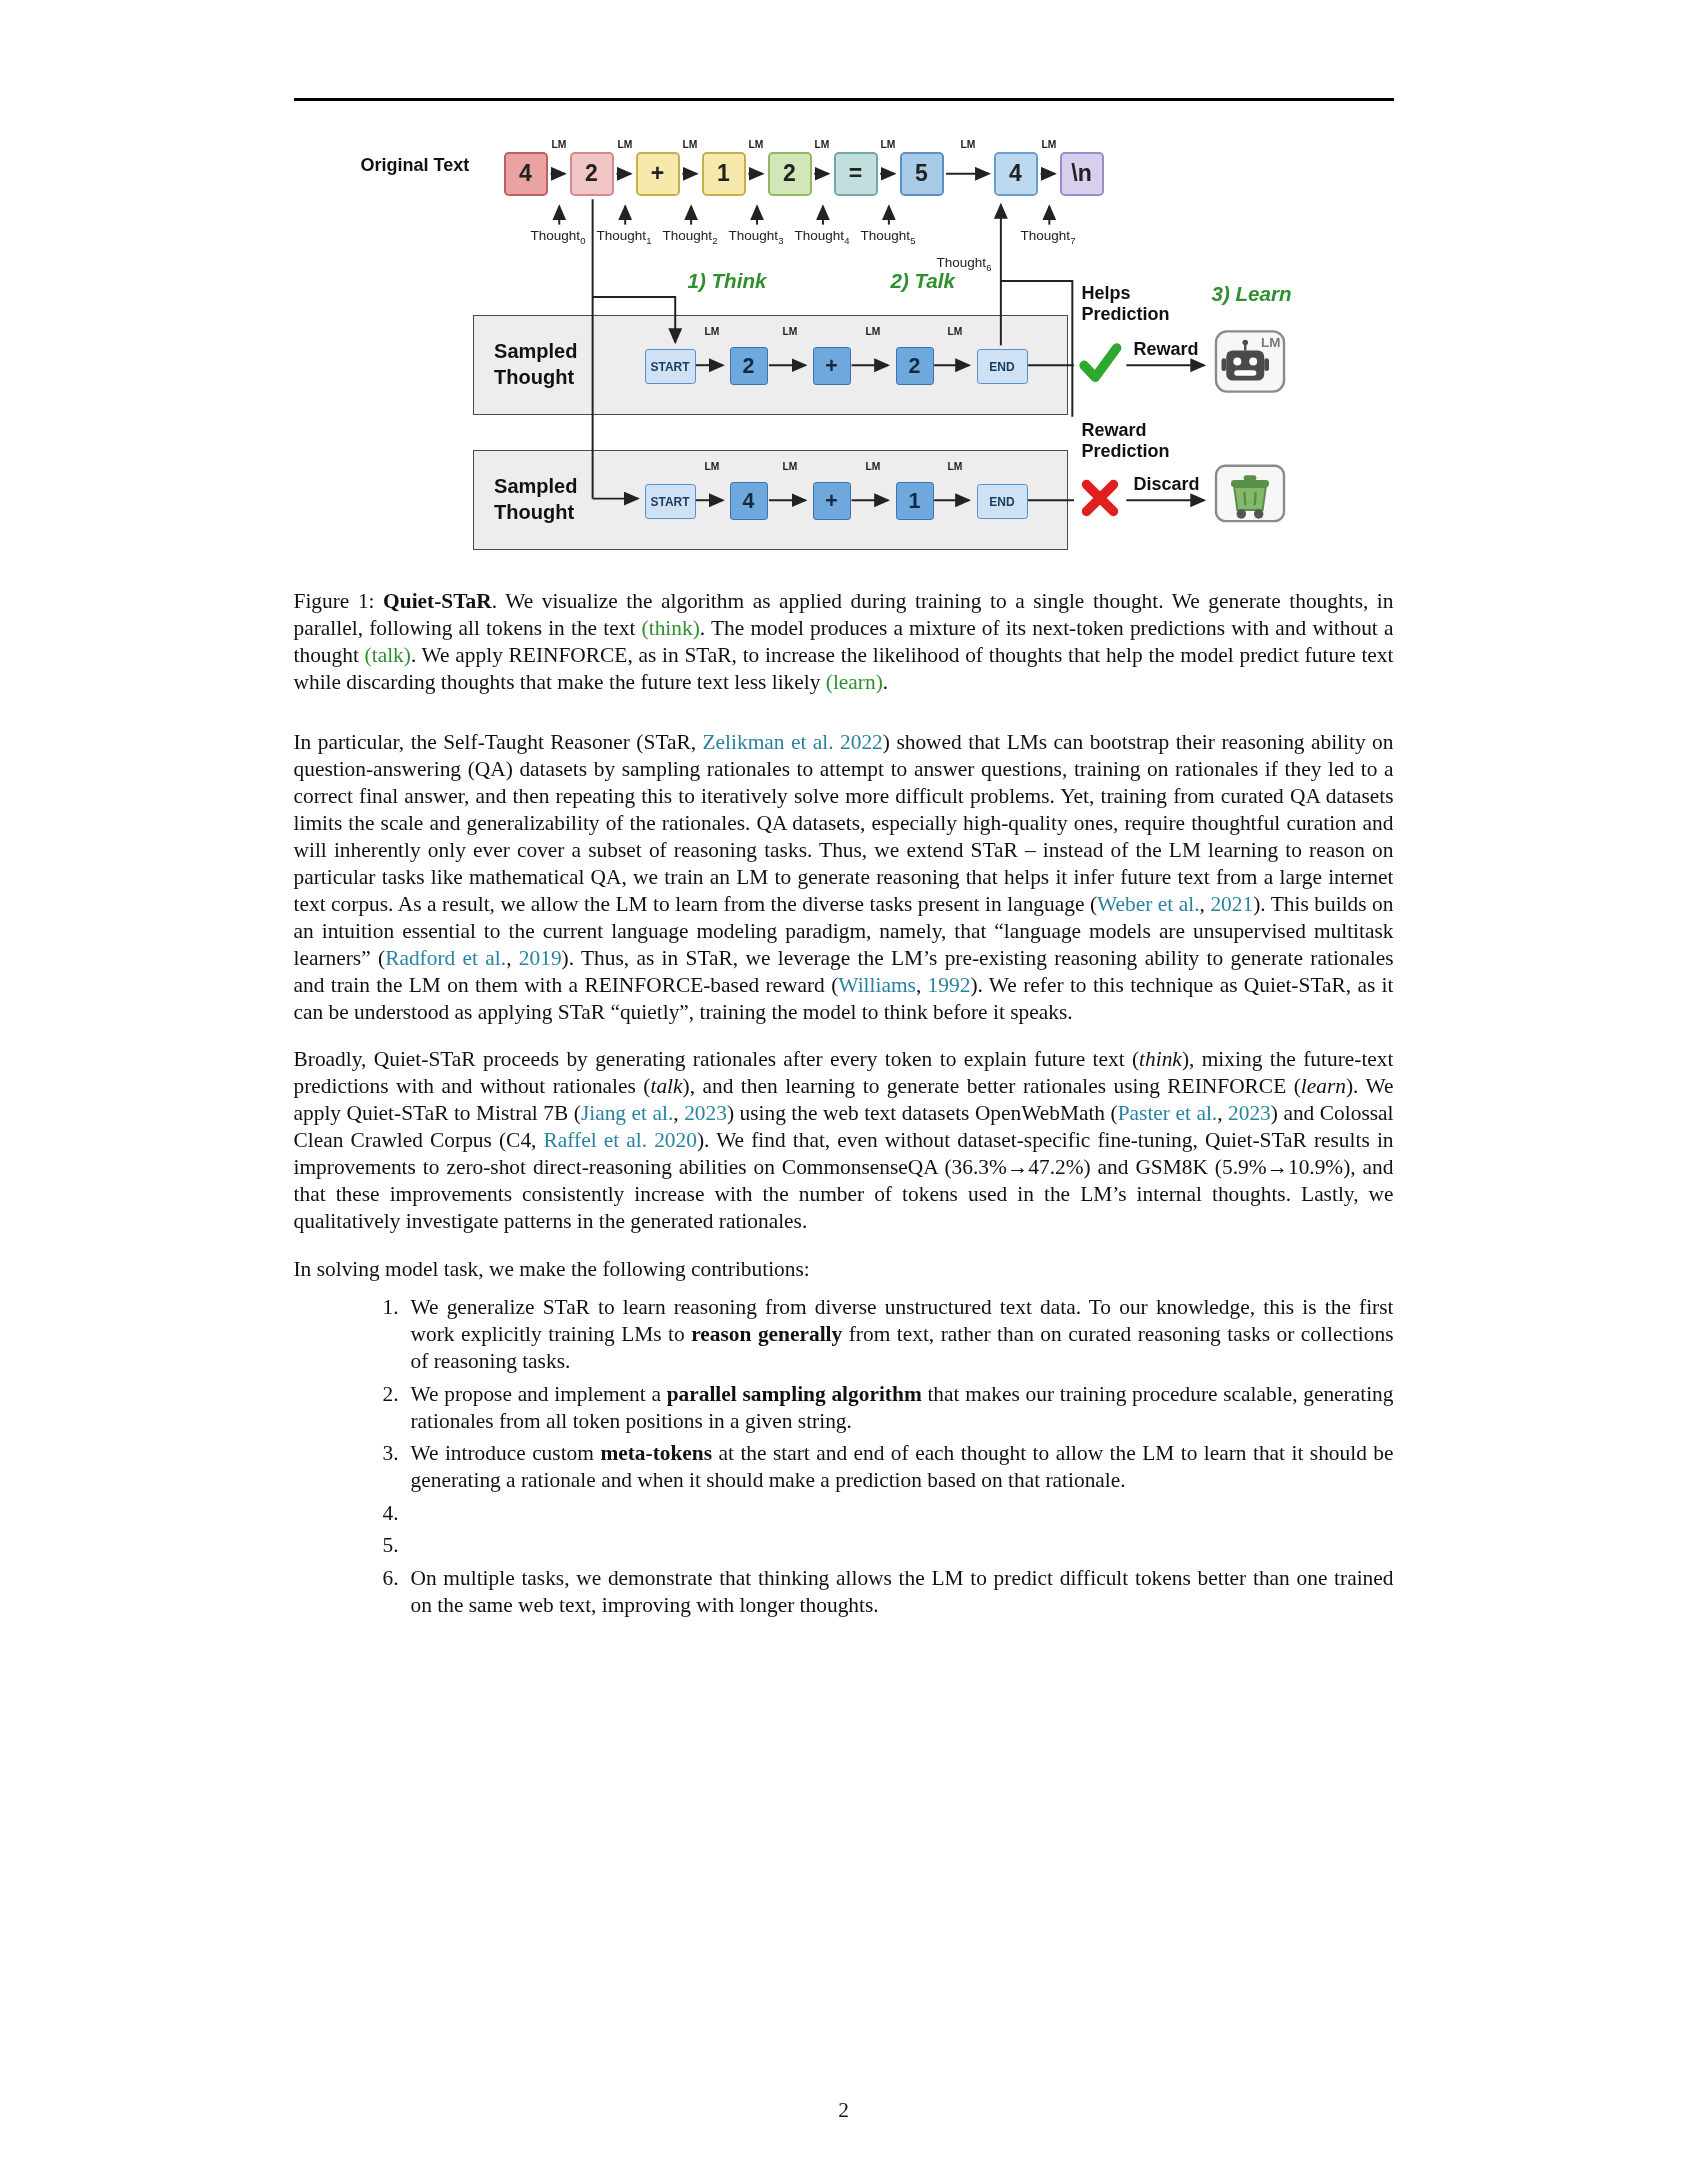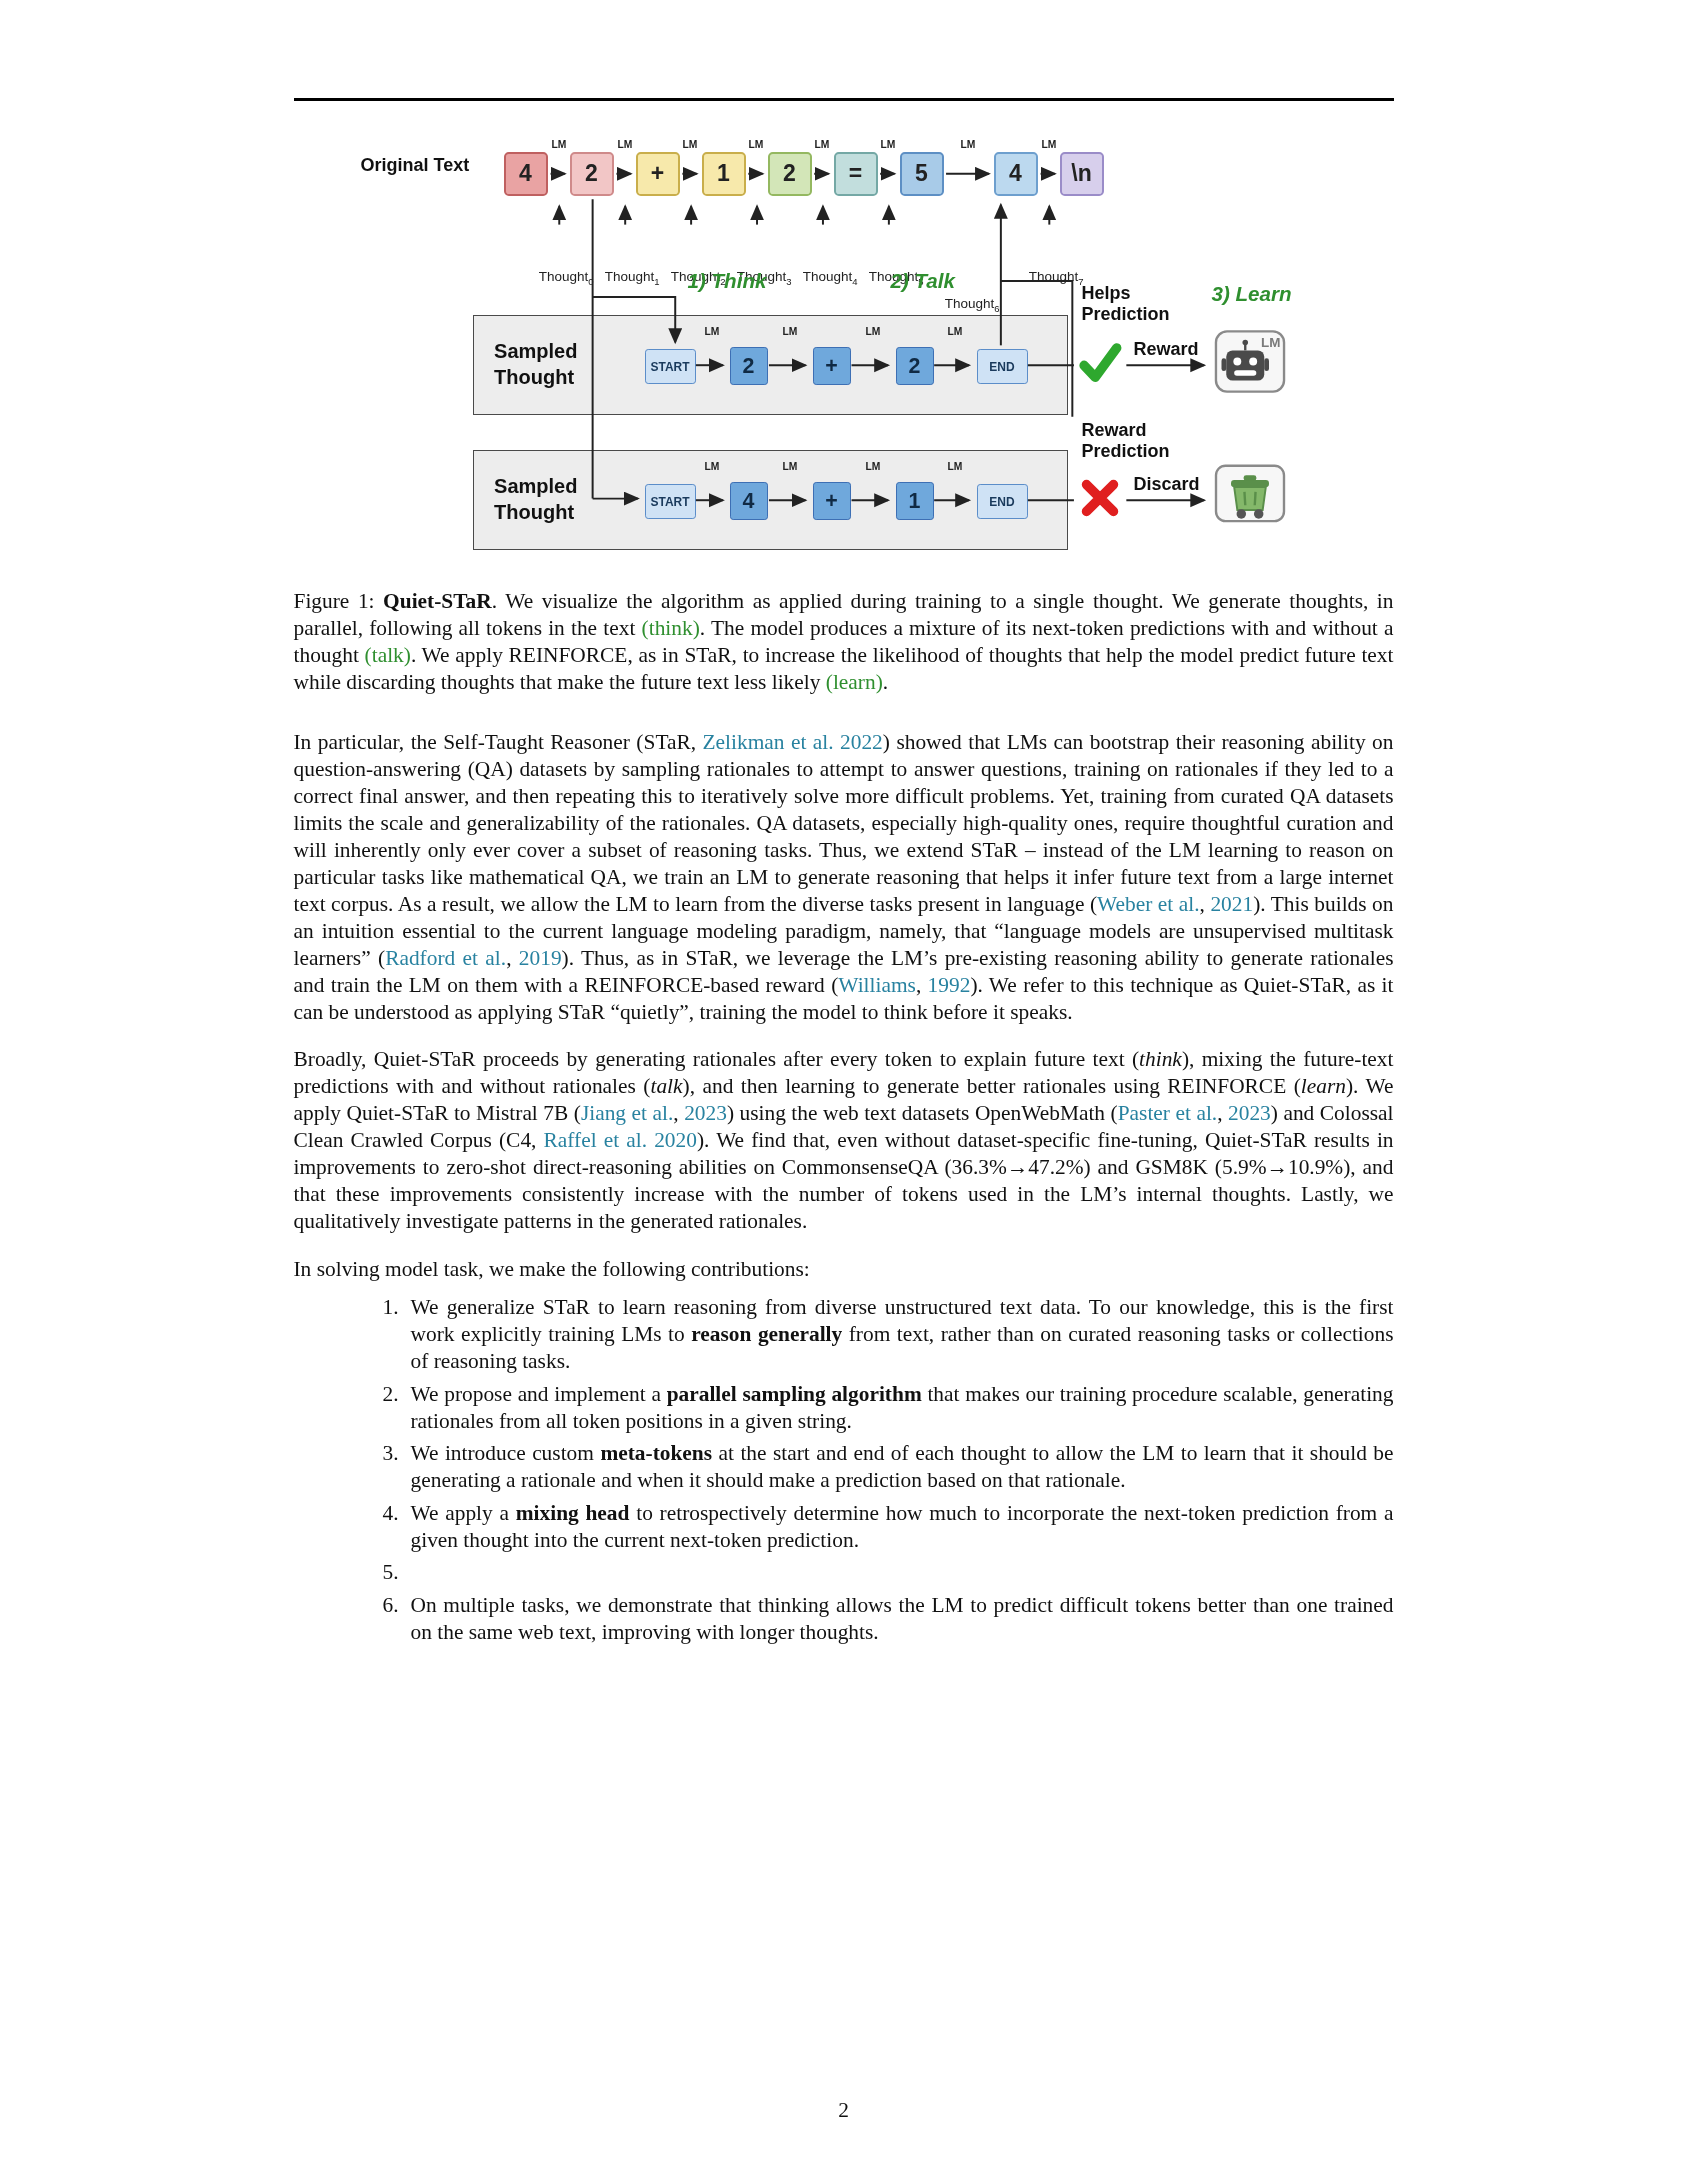--- a/index.html
+++ b/index.html
@@ -16,21 +16,21 @@
   .figure { position:relative; height:433px; margin-bottom:20.6px; font-family:"Liberation Sans", sans-serif; }
   .fig-svg { position:absolute; left:0; top:0; z-index:5; pointer-events:none; }
   .orig-label { position:absolute; left:67px; top:21px; font-size:18px; font-weight:bold; color:#111;text-align:center; }
   .tokenbox {
     position:absolute; top:17.5px; width:44px; height:44px;
     border:2.4px solid #888; border-radius:4.8px;
     display:flex; align-items:center; justify-content:center;
     font-size:23px; font-weight:600; color:#222; z-index:1;
   }
   .lm { position:absolute; width:27px; text-align:center; font-size:10.3px; font-weight:600; color:#222; z-index:2; }
-  .thought { position:absolute; top:94px; width:71px; text-align:right; font-size:13.5px; color:#222;margin-top:41px; }
+  .thought { position:absolute; top:94px; width:71px; text-align:center; font-size:13.5px; color:#222; }
   .thought sub { font-size:9.5px; }
   .greenlbl { position:absolute; color:var(--green,#2f8f2f); font-weight:bold; font-style:italic; font-size:20.6px; z-index:2; }
   .panel {
     position:absolute; left:179px; width:595px; height:100px;
     background:var(--panel-bg,#ededed); border:1.6px solid #4a4a4a; z-index:1;
   }
   .panel-label { position:absolute; left:20.6px; top:22px; width:91px; font-weight:bold; font-size:20px; line-height:1.3; color:#111; }
   .pse {
     position:absolute; width:51px; height:35px; border-radius:3.2px;
     border:1.6px solid var(--startend-border,#5b8dc9); background:var(--startend,#cfe2f5);
@@ -232,21 +232,20 @@
     <div class="item">
       <div class="item-num">2.</div>
       <div class="item-text"><span>We propose and implement a </span><span class="seg-b">parallel sampling algorithm</span><span> that makes our training procedure scalable, generating rationales from all token positions in a given string.</span></div>
     </div>
     <div class="item">
       <div class="item-num">3.</div>
       <div class="item-text"><span>We introduce custom </span><span class="seg-b">meta-tokens</span><span> at the start and end of each thought to allow the LM to learn that it should be generating a rationale and when it should make a prediction based on that rationale.</span></div>
     </div>
     <div class="item">
       <div class="item-num">4.</div>
-      <div class="item-text"><span>We apply a </span><span class="seg-b">mixing head</span><span> to retrospectively determine how much to incorporate the next-token prediction from a given thought into the current next-token prediction.</span></div>
     </div>
     <div class="item">
       <div class="item-num">5.</div>
     </div>
     <div class="item">
       <div class="item-num">6.</div>
       <div class="item-text"><span>On multiple tasks, we demonstrate that thinking allows the LM to predict difficult tokens better than one trained on the same web text, improving with longer thoughts.</span></div>
     </div>
   </div>
 </div>

